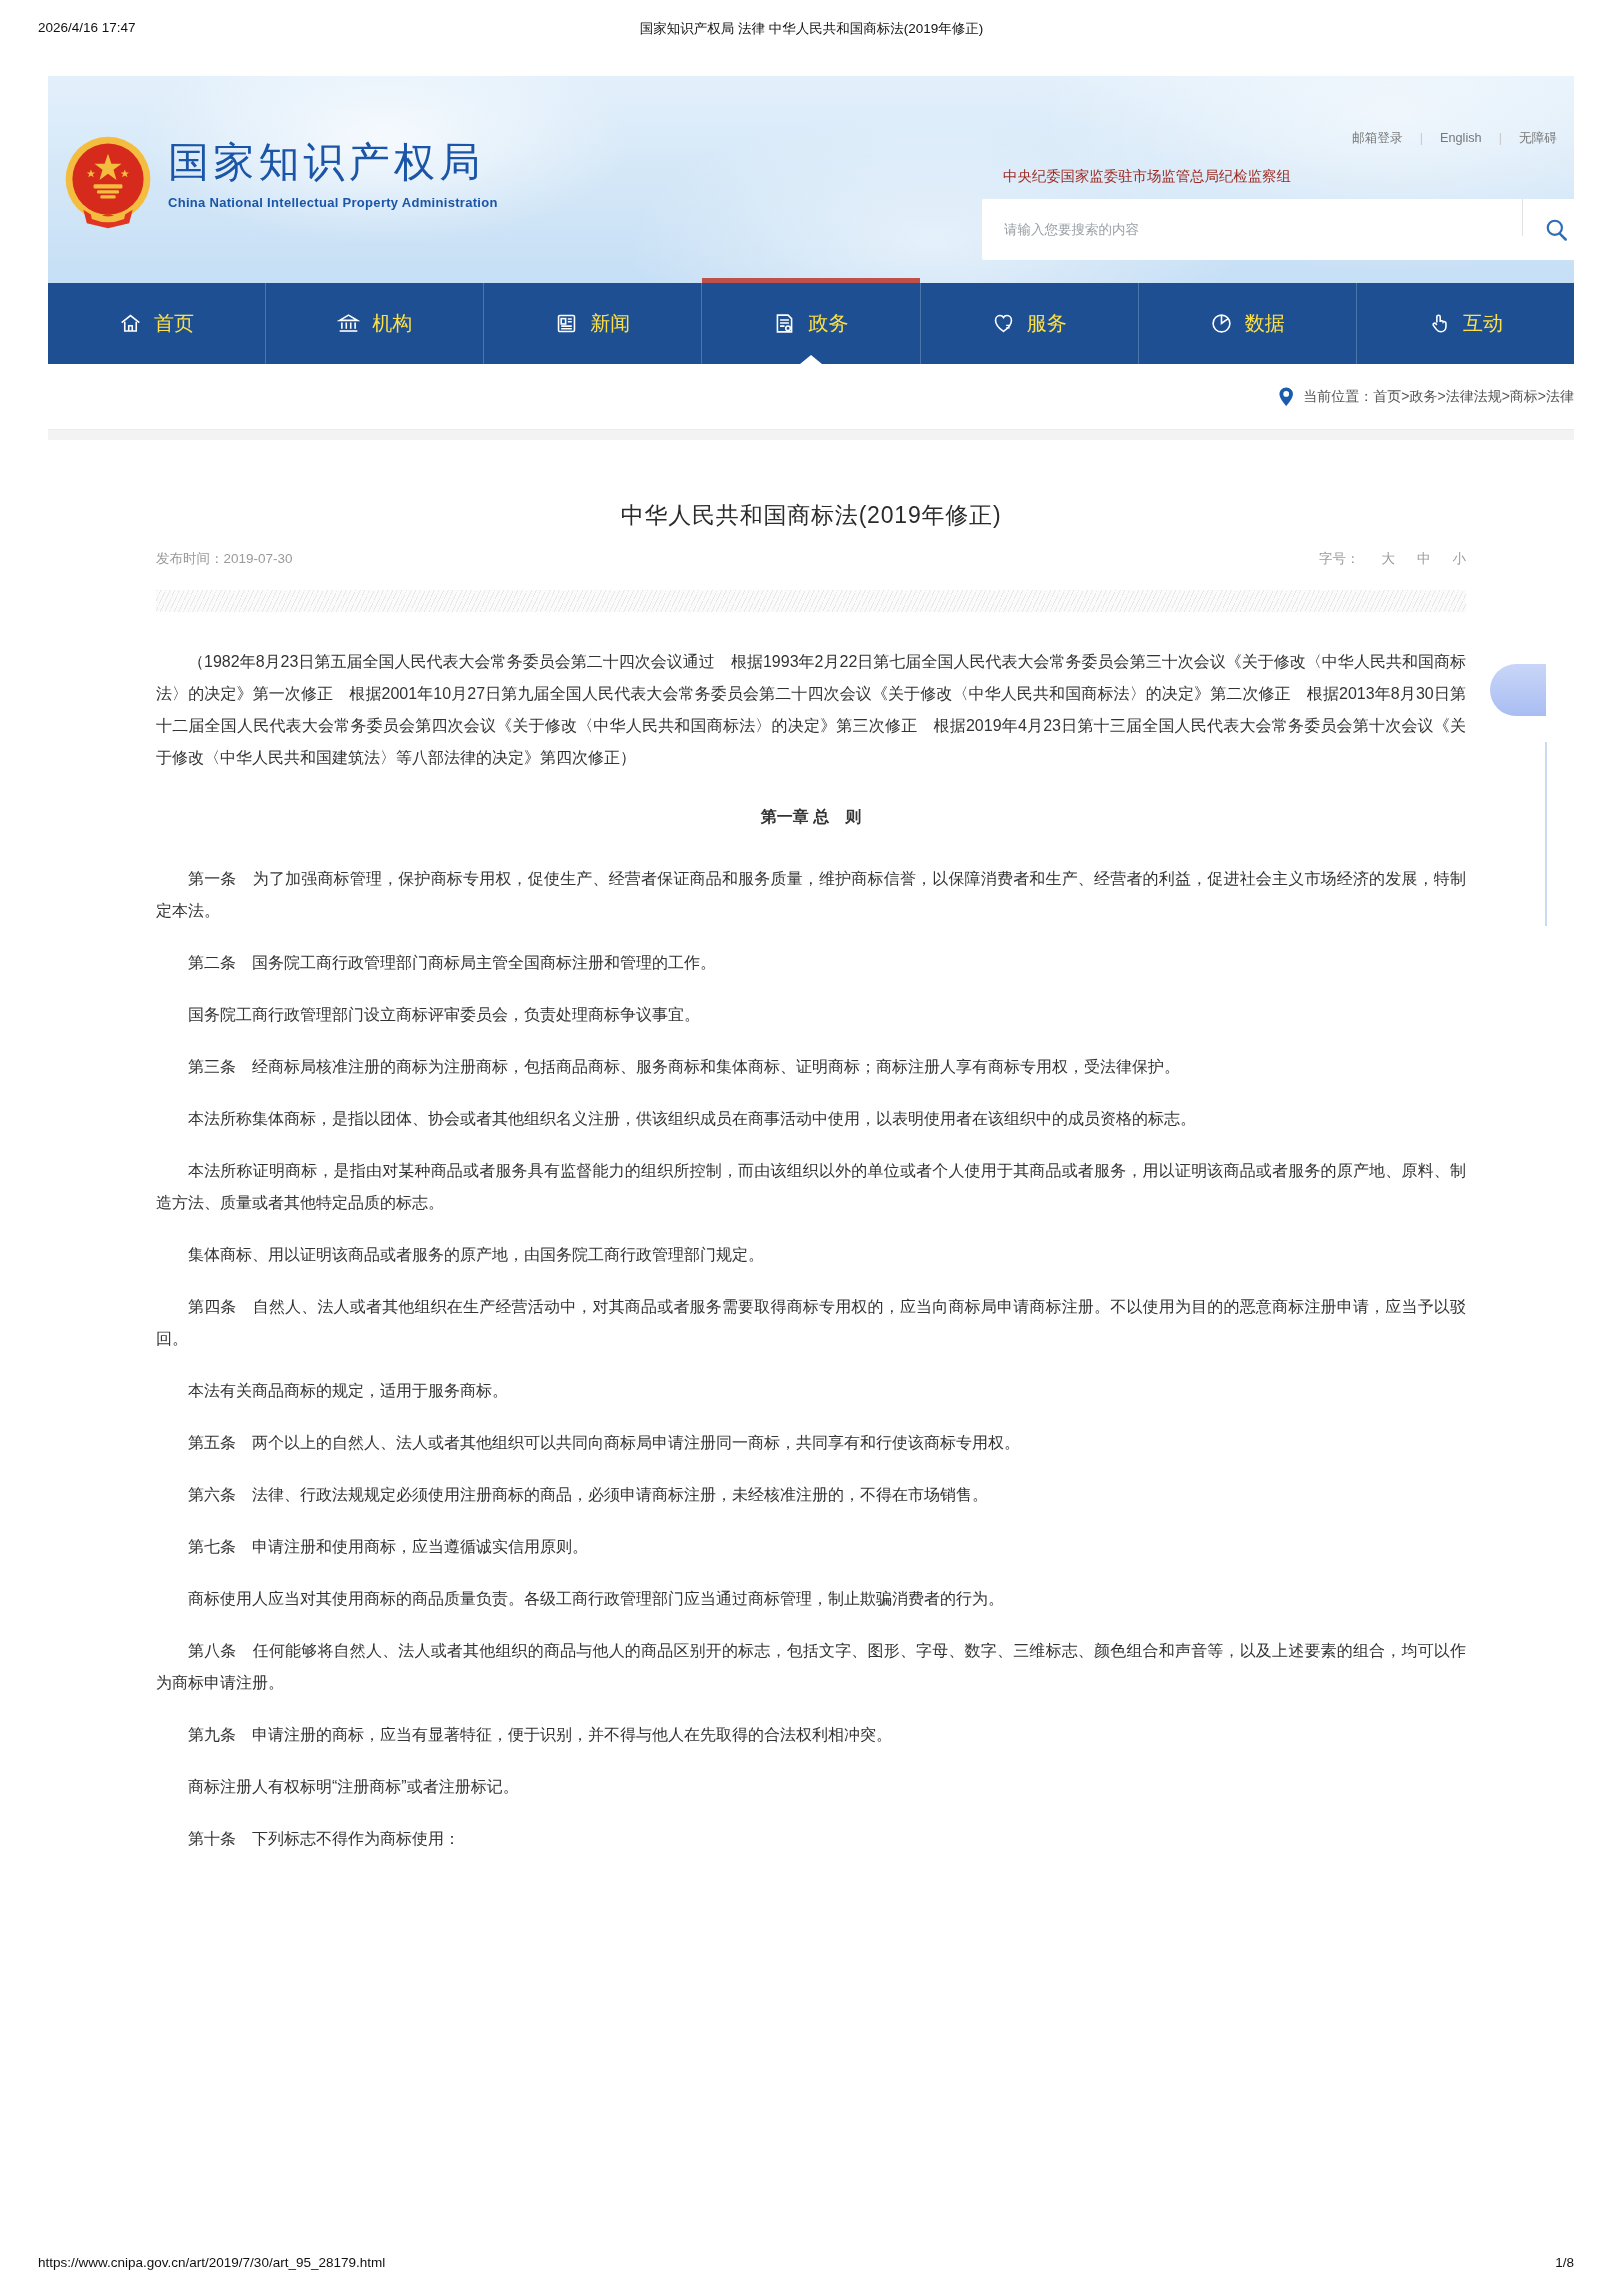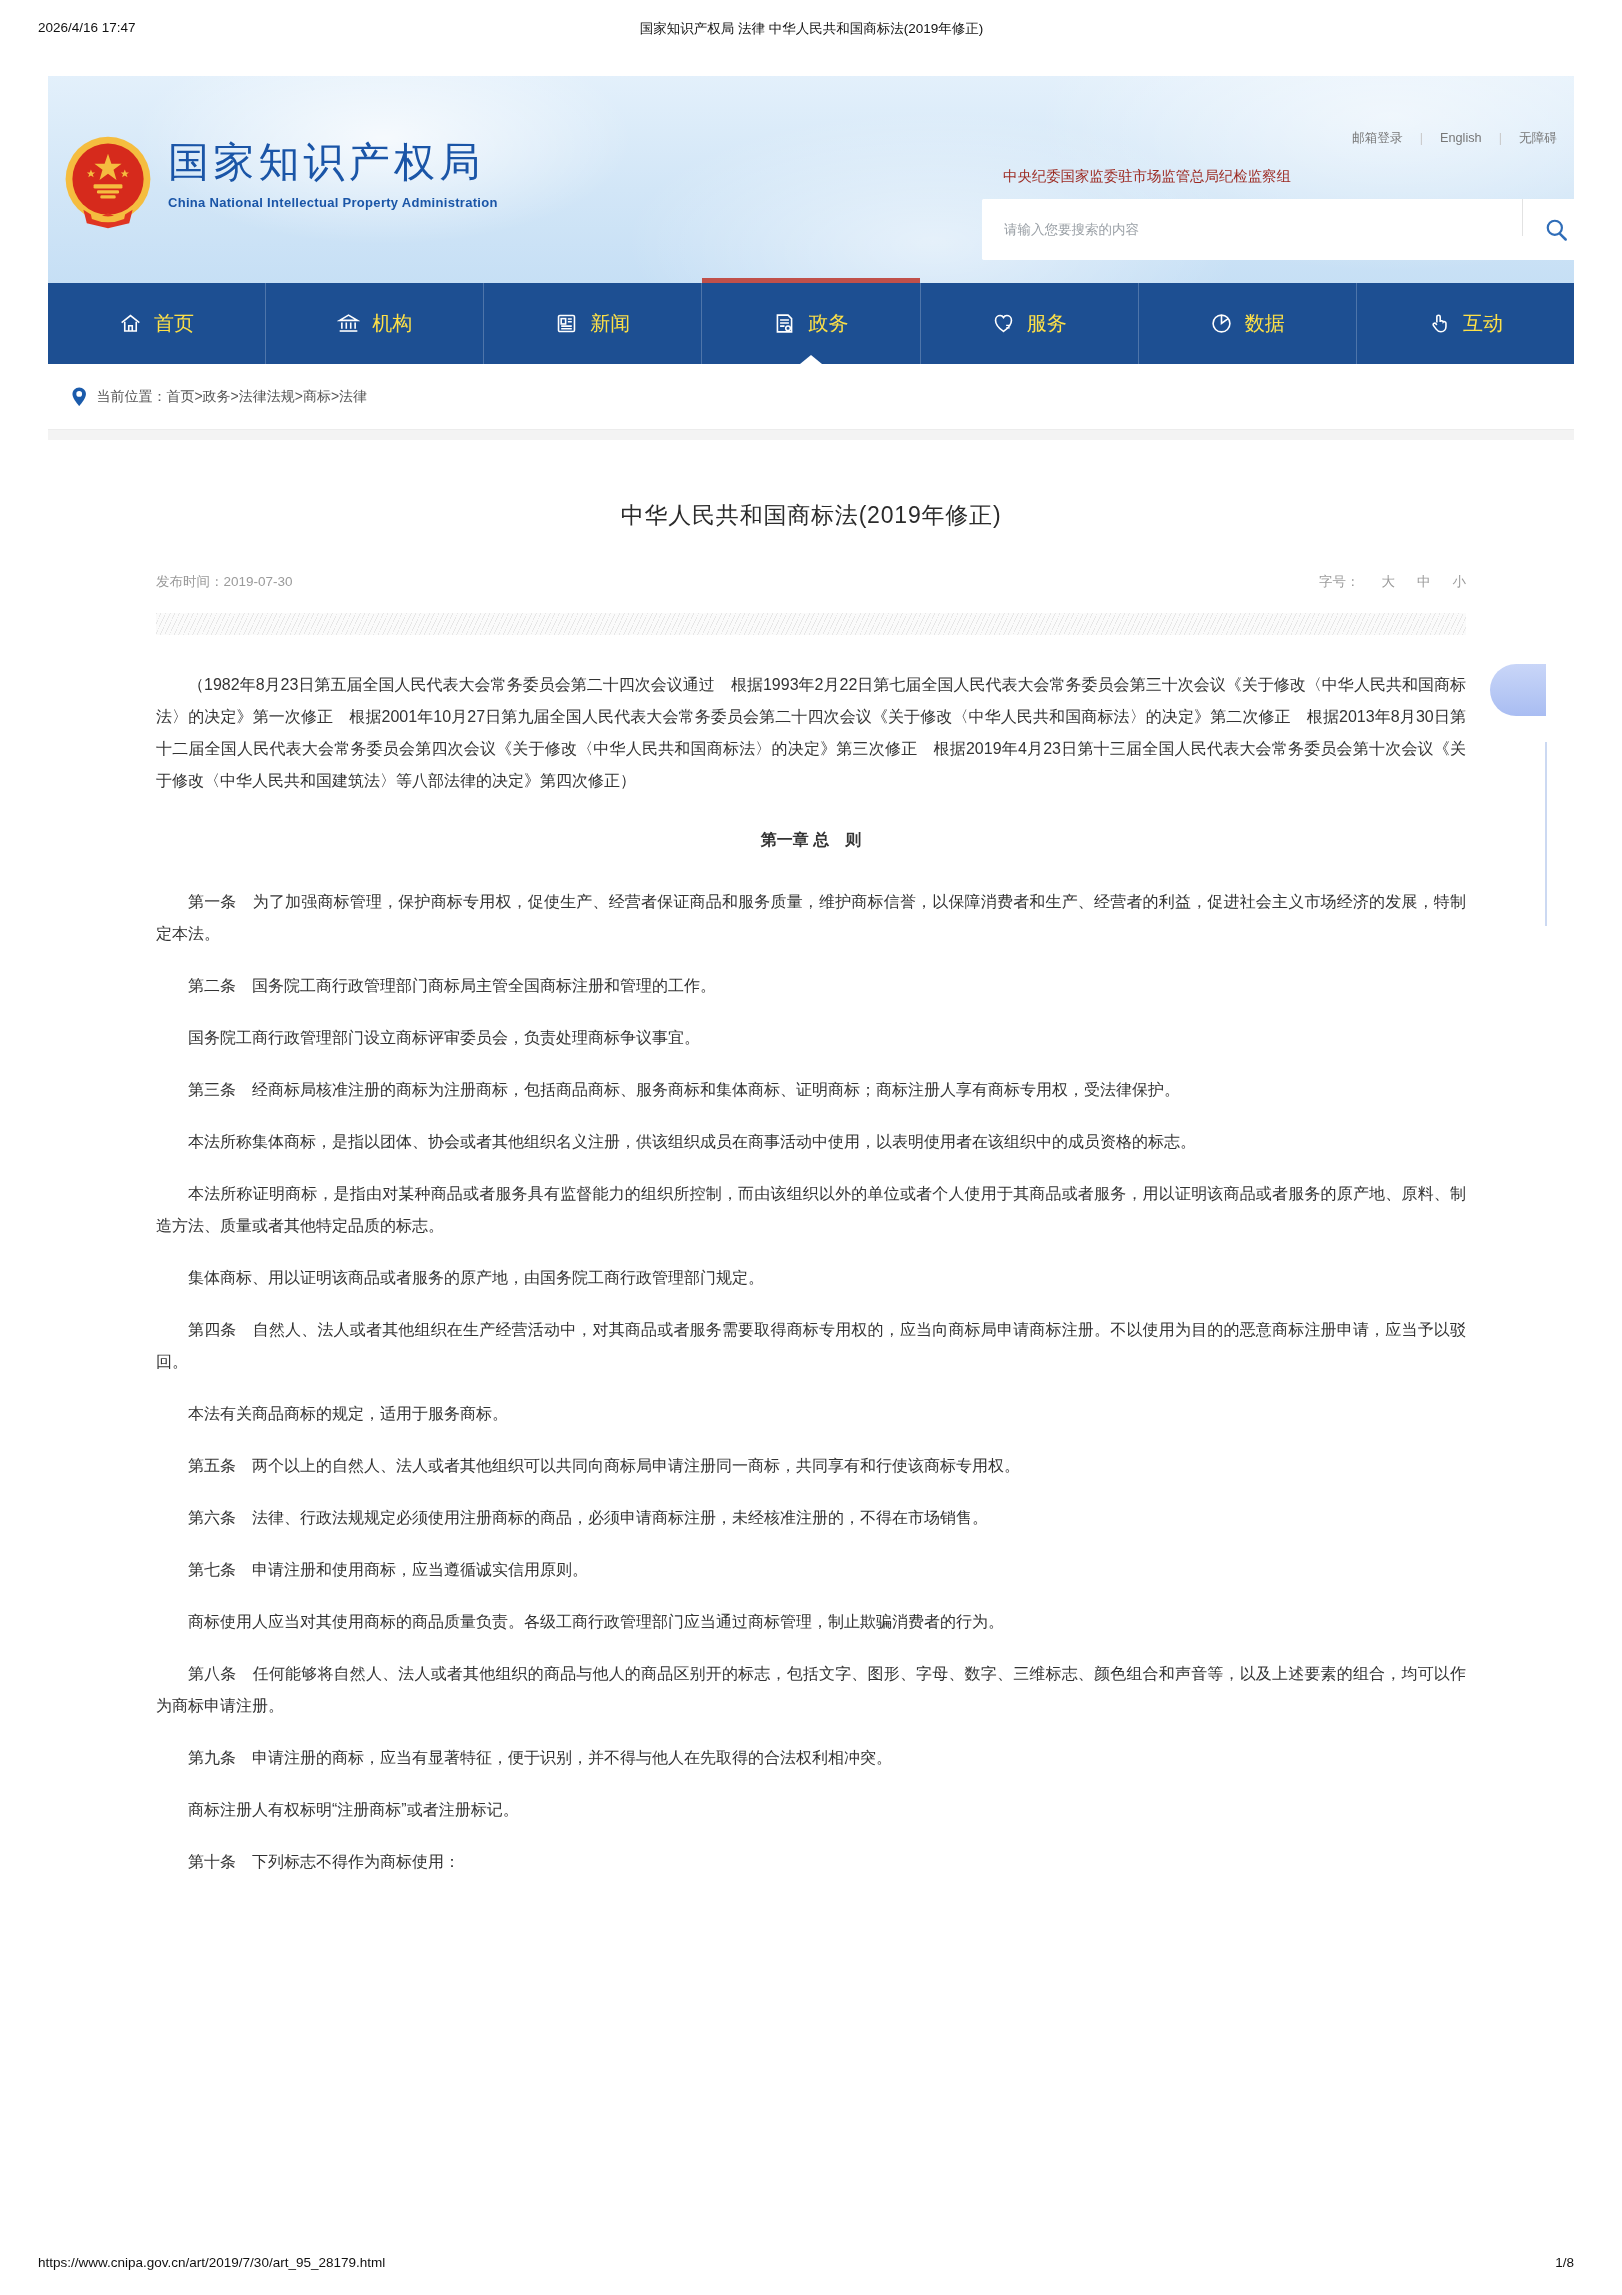--- a/index.html
+++ b/index.html
@@ -44,29 +44,29 @@
 
   
   .nav { display:flex; height:81px; background:#1d4f92; overflow:visible; }
   .nav-item { position:relative; flex:1; display:flex; align-items:center; justify-content:center; gap:12px; color:#fde047; font-size:20px; cursor:pointer; }
   .nav-item + .nav-item { border-left:0.8px solid rgba(255,255,255,.22); }
   .nav-item .nav-icon { display:flex; }
   .nav-item.active::before { content:''; position:absolute; left:0; right:0; top:-5px; height:5px; background:#c0504a; }
   .nav-item.active::after { content:''; position:absolute; bottom:0; left:50%; transform:translateX(-50%); border-left:11px solid transparent; border-right:11px solid transparent; border-bottom:9.3px solid #ffffff; }
 
   
-  .breadcrumb { height:66px; background:#fff; display:flex; align-items:center; padding-left:24px; font-size:14px; color:#555; border-bottom:0.8px solid #ececec; }
+  .breadcrumb { height:66px; background:#fff; display:flex; align-items:center; padding-left:24px; font-size:14px; color:#555; border-bottom:0.8px solid #ececec;justify-content:flex-end; }
   .breadcrumb .pin { margin-right:10px; display:flex; }
   .breadcrumb a { color:#555; text-decoration:none; cursor:pointer; }
   .gray-strip { height:10px; background:#f3f3f3; }
 
   
   .article { background:#fff; padding:59px 108px 0; }
   .article h1 { font-size:23px; font-weight:400; color:#2b2b2b; text-align:center; letter-spacing:0.8px; line-height:32px; }
-  .meta { display:flex; justify-content:space-between; align-items:flex-start; margin-top:42px; font-size:13.5px; color:#9a9a9a; }
+  .meta { display:flex; justify-content:space-between; align-items:flex-start; margin-top:19px; font-size:13.5px; color:#9a9a9a; }
   .fontsize a { color:#9a9a9a; text-decoration:none; margin-left:22px; cursor:pointer; }
   .hatch { height:22px; margin-top:22px;
     background:repeating-linear-gradient(115deg,#e7e7e7 0px,#e7e7e7 0.8px,#fbfbfb 0.8px,#fbfbfb 4.2px); }
   .body { margin-top:34px; font-size:16px; color:#333; }
   .para { line-height:32px; text-indent:2em; margin:0 0 20px; text-align:justify; }
   .para-chapter { text-align:center; text-indent:0; font-weight:bold; margin:27px 0 30px; }
 
   
   .float-widget { position:absolute; left:1490px; top:664px; width:56px; height:52px; border:none; cursor:pointer;
     background:linear-gradient(180deg,#c9d6f8,#a9bdf2); border-radius:26px 0 0 26px; }

